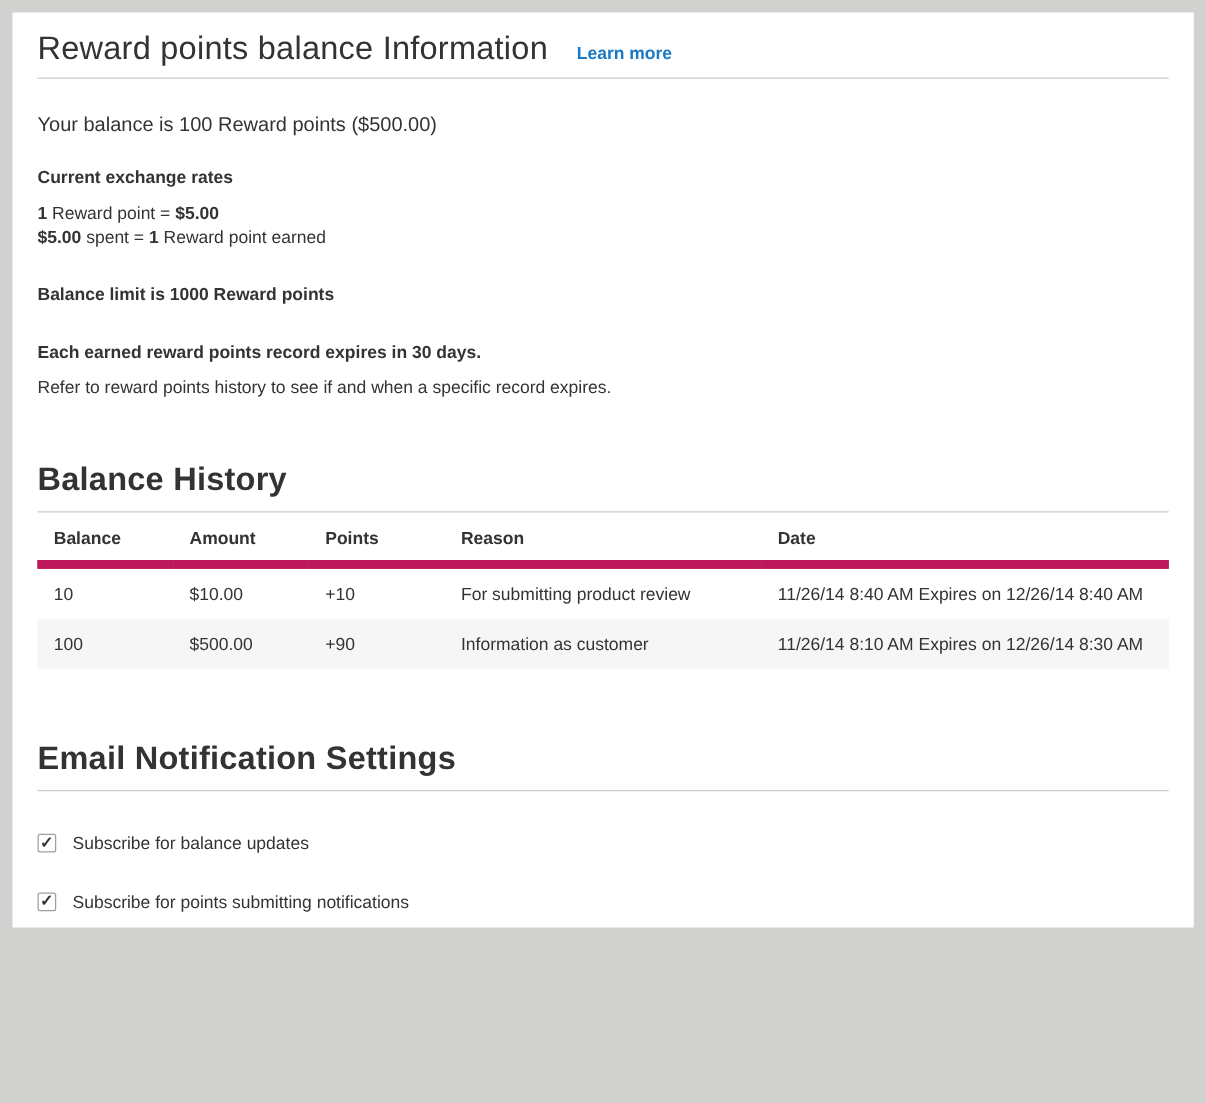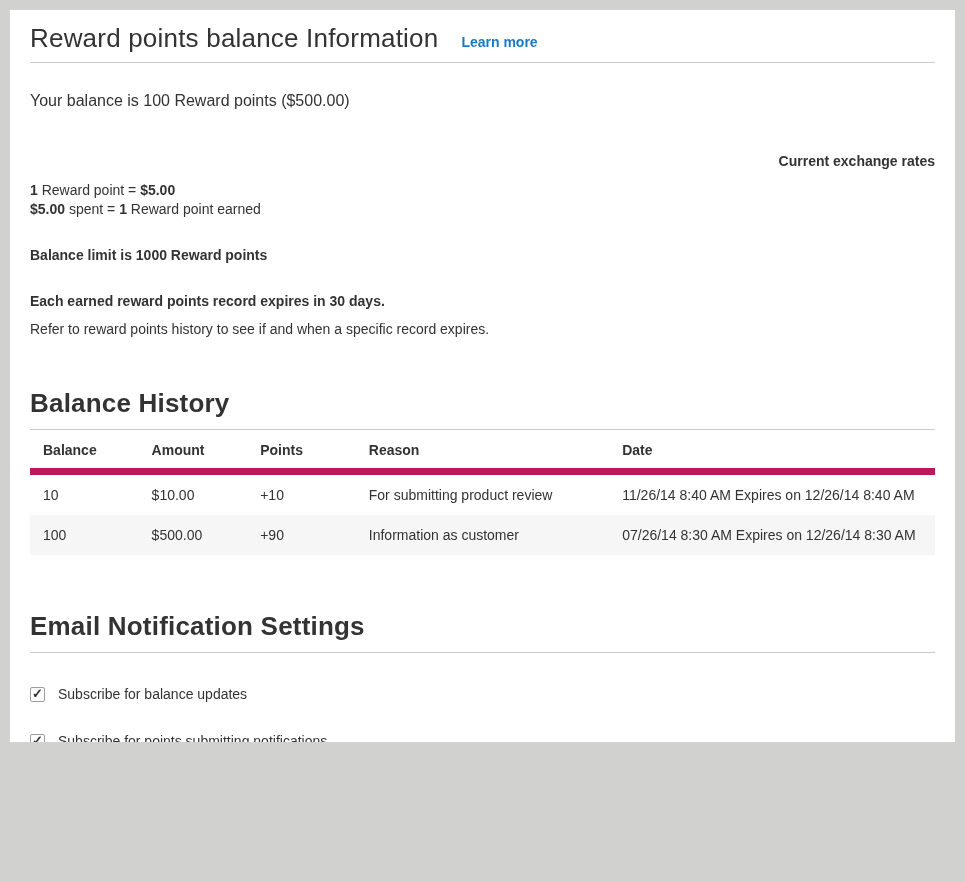--- a/index.html
+++ b/index.html
@@ -51,21 +51,21 @@
     margin: 27px 0 0 0;
     font-size: 16px;
     line-height: 22px;
   }
   .info-heading {
     margin: 0;
     font-size: 14px;
     line-height: 18px;
     font-weight: 700;
   }
-  .mt-exchange { margin-top: 40px; text-align: right; }
+  .mt-exchange { margin-top: 20px; }
   .rates {
     margin: 11px 0 0 0;
     font-size: 14px;
     line-height: 19px;
   }
   .rates b { font-weight: 700; }
   .mt-limit { margin-top: 27px; }
   .plain-line {
     margin: 0;
     font-size: 14px;
@@ -208,21 +208,21 @@
             <td>$10.00</td>
             <td>+10</td>
             <td>For submitting product review</td>
             <td>11/26/14 8:40 AM Expires on 12/26/14 8:40 AM</td>
           </tr>
           <tr class="striped">
             <td>100</td>
             <td>$500.00</td>
             <td>+90</td>
             <td>Information as customer</td>
-            <td>07/26/14 8:30 AM Expires on 12/26/14 8:30 AM</td>
+            <td>11/26/14 8:10 AM Expires on 12/26/14 8:30 AM</td>
           </tr>
         </tbody>
       </table>
     </section>
 
     <section class="section-email">
       <h2 class="section-title">Email Notification Settings</h2>
 
       <label class="cb-row mt-cb1">
         <input type="checkbox" checked="" style="">

